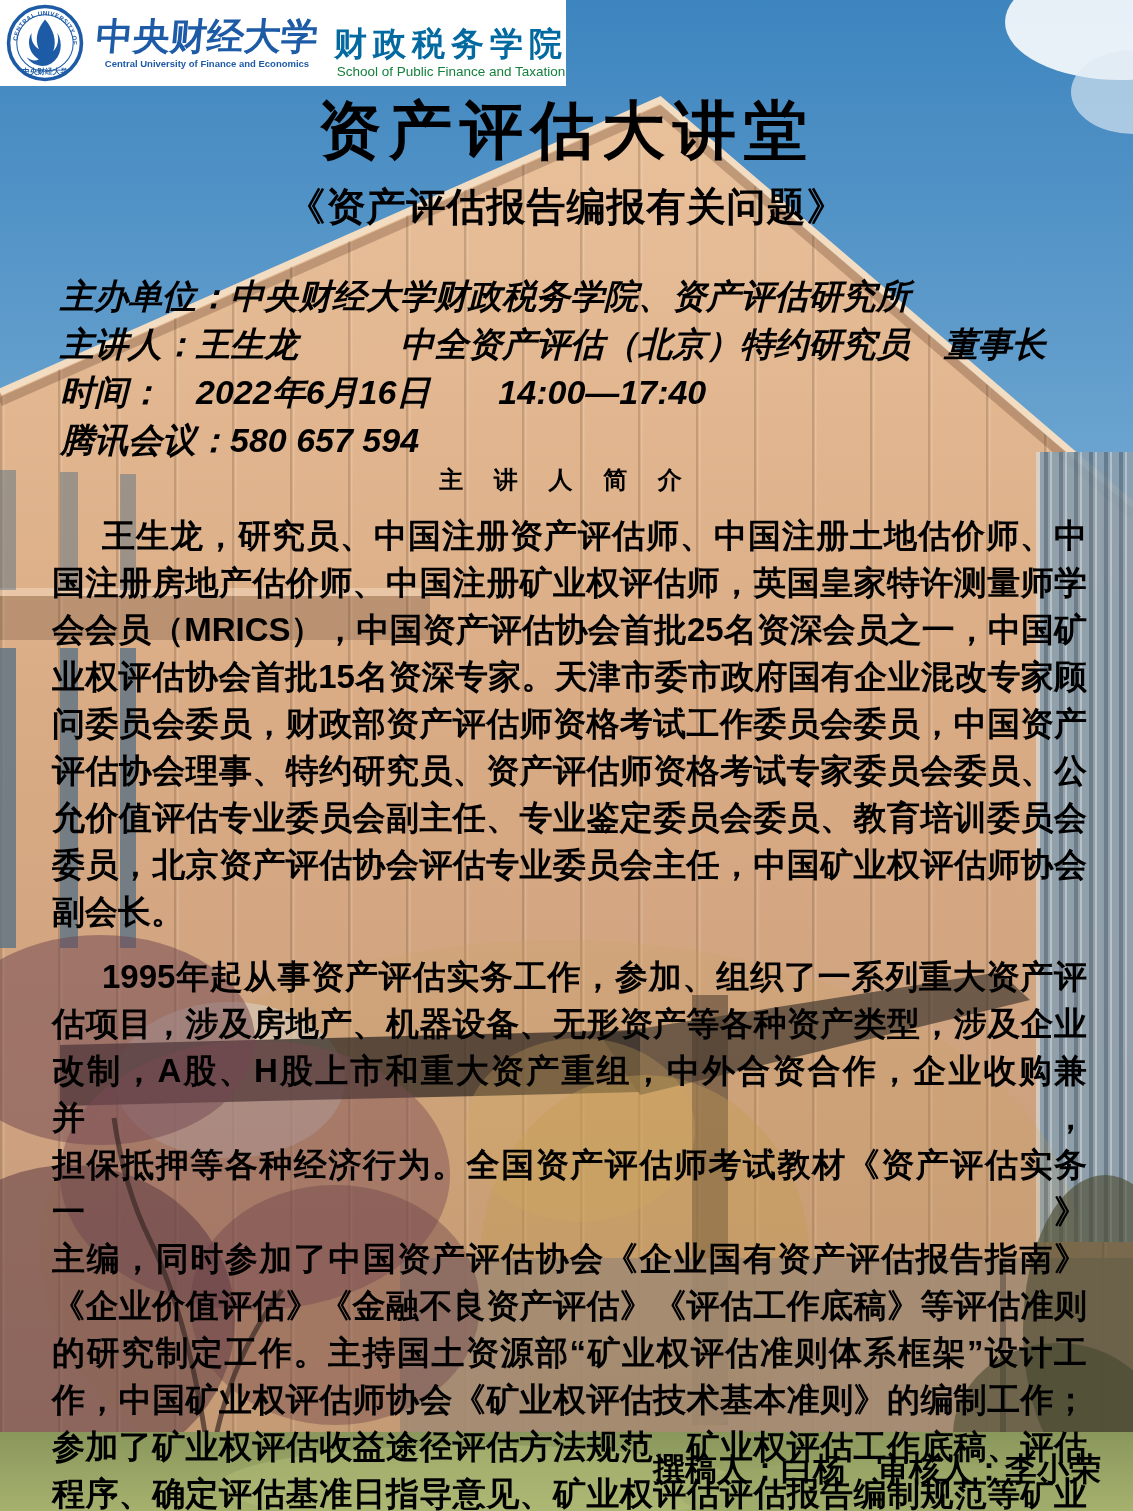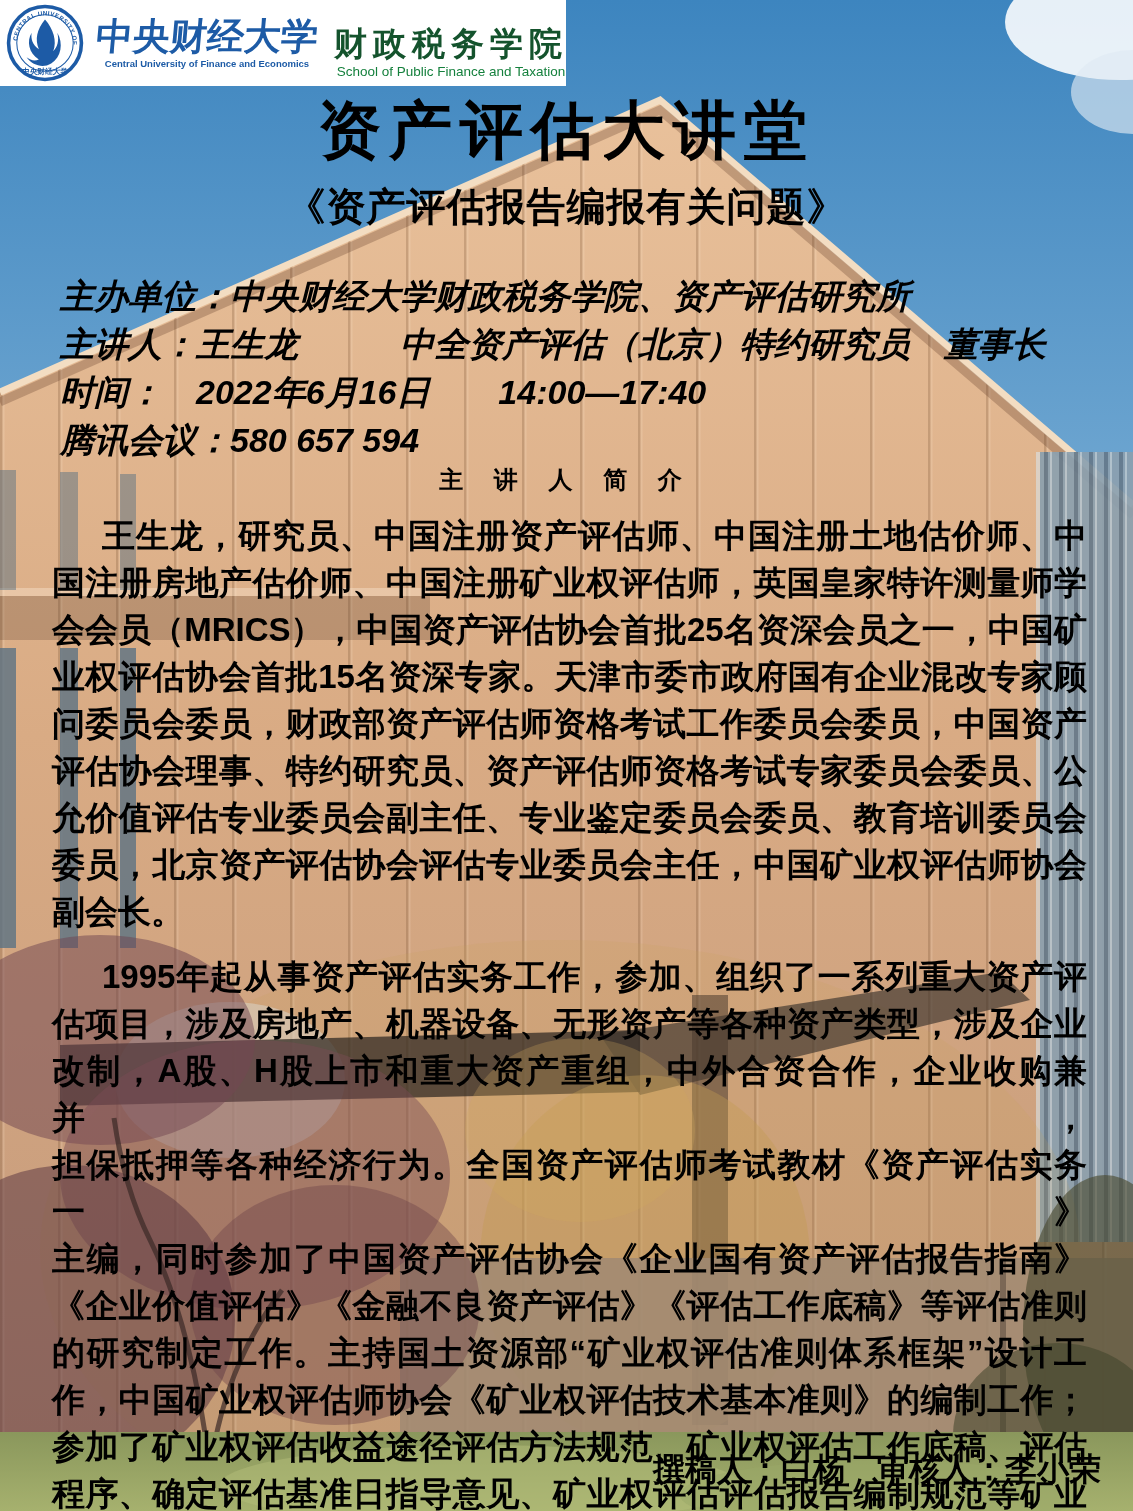--- a/index.html
+++ b/index.html
@@ -13,21 +13,21 @@
   
   .banner{
     left:0;top:0;width:566px;height:86px;background:#ffffff;
     display:flex;align-items:center;gap:12px;padding:0 6px;box-sizing:border-box;
   }
   .seal{width:78px;height:78px;flex:0 0 auto;}
   .uni-block{display:flex;flex-direction:column;align-items:center;line-height:1;}
   .uni-cn{font-size:37px;font-weight:bold;color:#1d5ba6;transform:skewX(-5deg);white-space:nowrap;letter-spacing:0px;}
   .uni-en{font-size:9.5px;font-weight:bold;color:#1d5ba6;margin-top:4px;white-space:nowrap;}
   .school-block{display:flex;flex-direction:column;align-items:center;line-height:1;margin-left:4px;}
-  .school-cn{font-size:33px;font-weight:bold;color:#14532d;letter-spacing:6px;white-space:nowrap;margin-top:20px;}
+  .school-cn{font-size:33px;font-weight:bold;color:#0369a1;letter-spacing:6px;white-space:nowrap;margin-top:20px;}
   .school-en{font-size:13.5px;color:#15803d;margin-top:5px;white-space:nowrap;}
 
   
   .title{
     left:0;top:94px;width:100%;margin:0;text-align:center;
     font-size:63px;font-weight:900;letter-spacing:8px;line-height:1.15;
   }
   .subtitle{
     left:0;top:184px;width:100%;margin:0;text-align:center;
     font-size:39px;font-weight:800;letter-spacing:1px;line-height:1.2;

